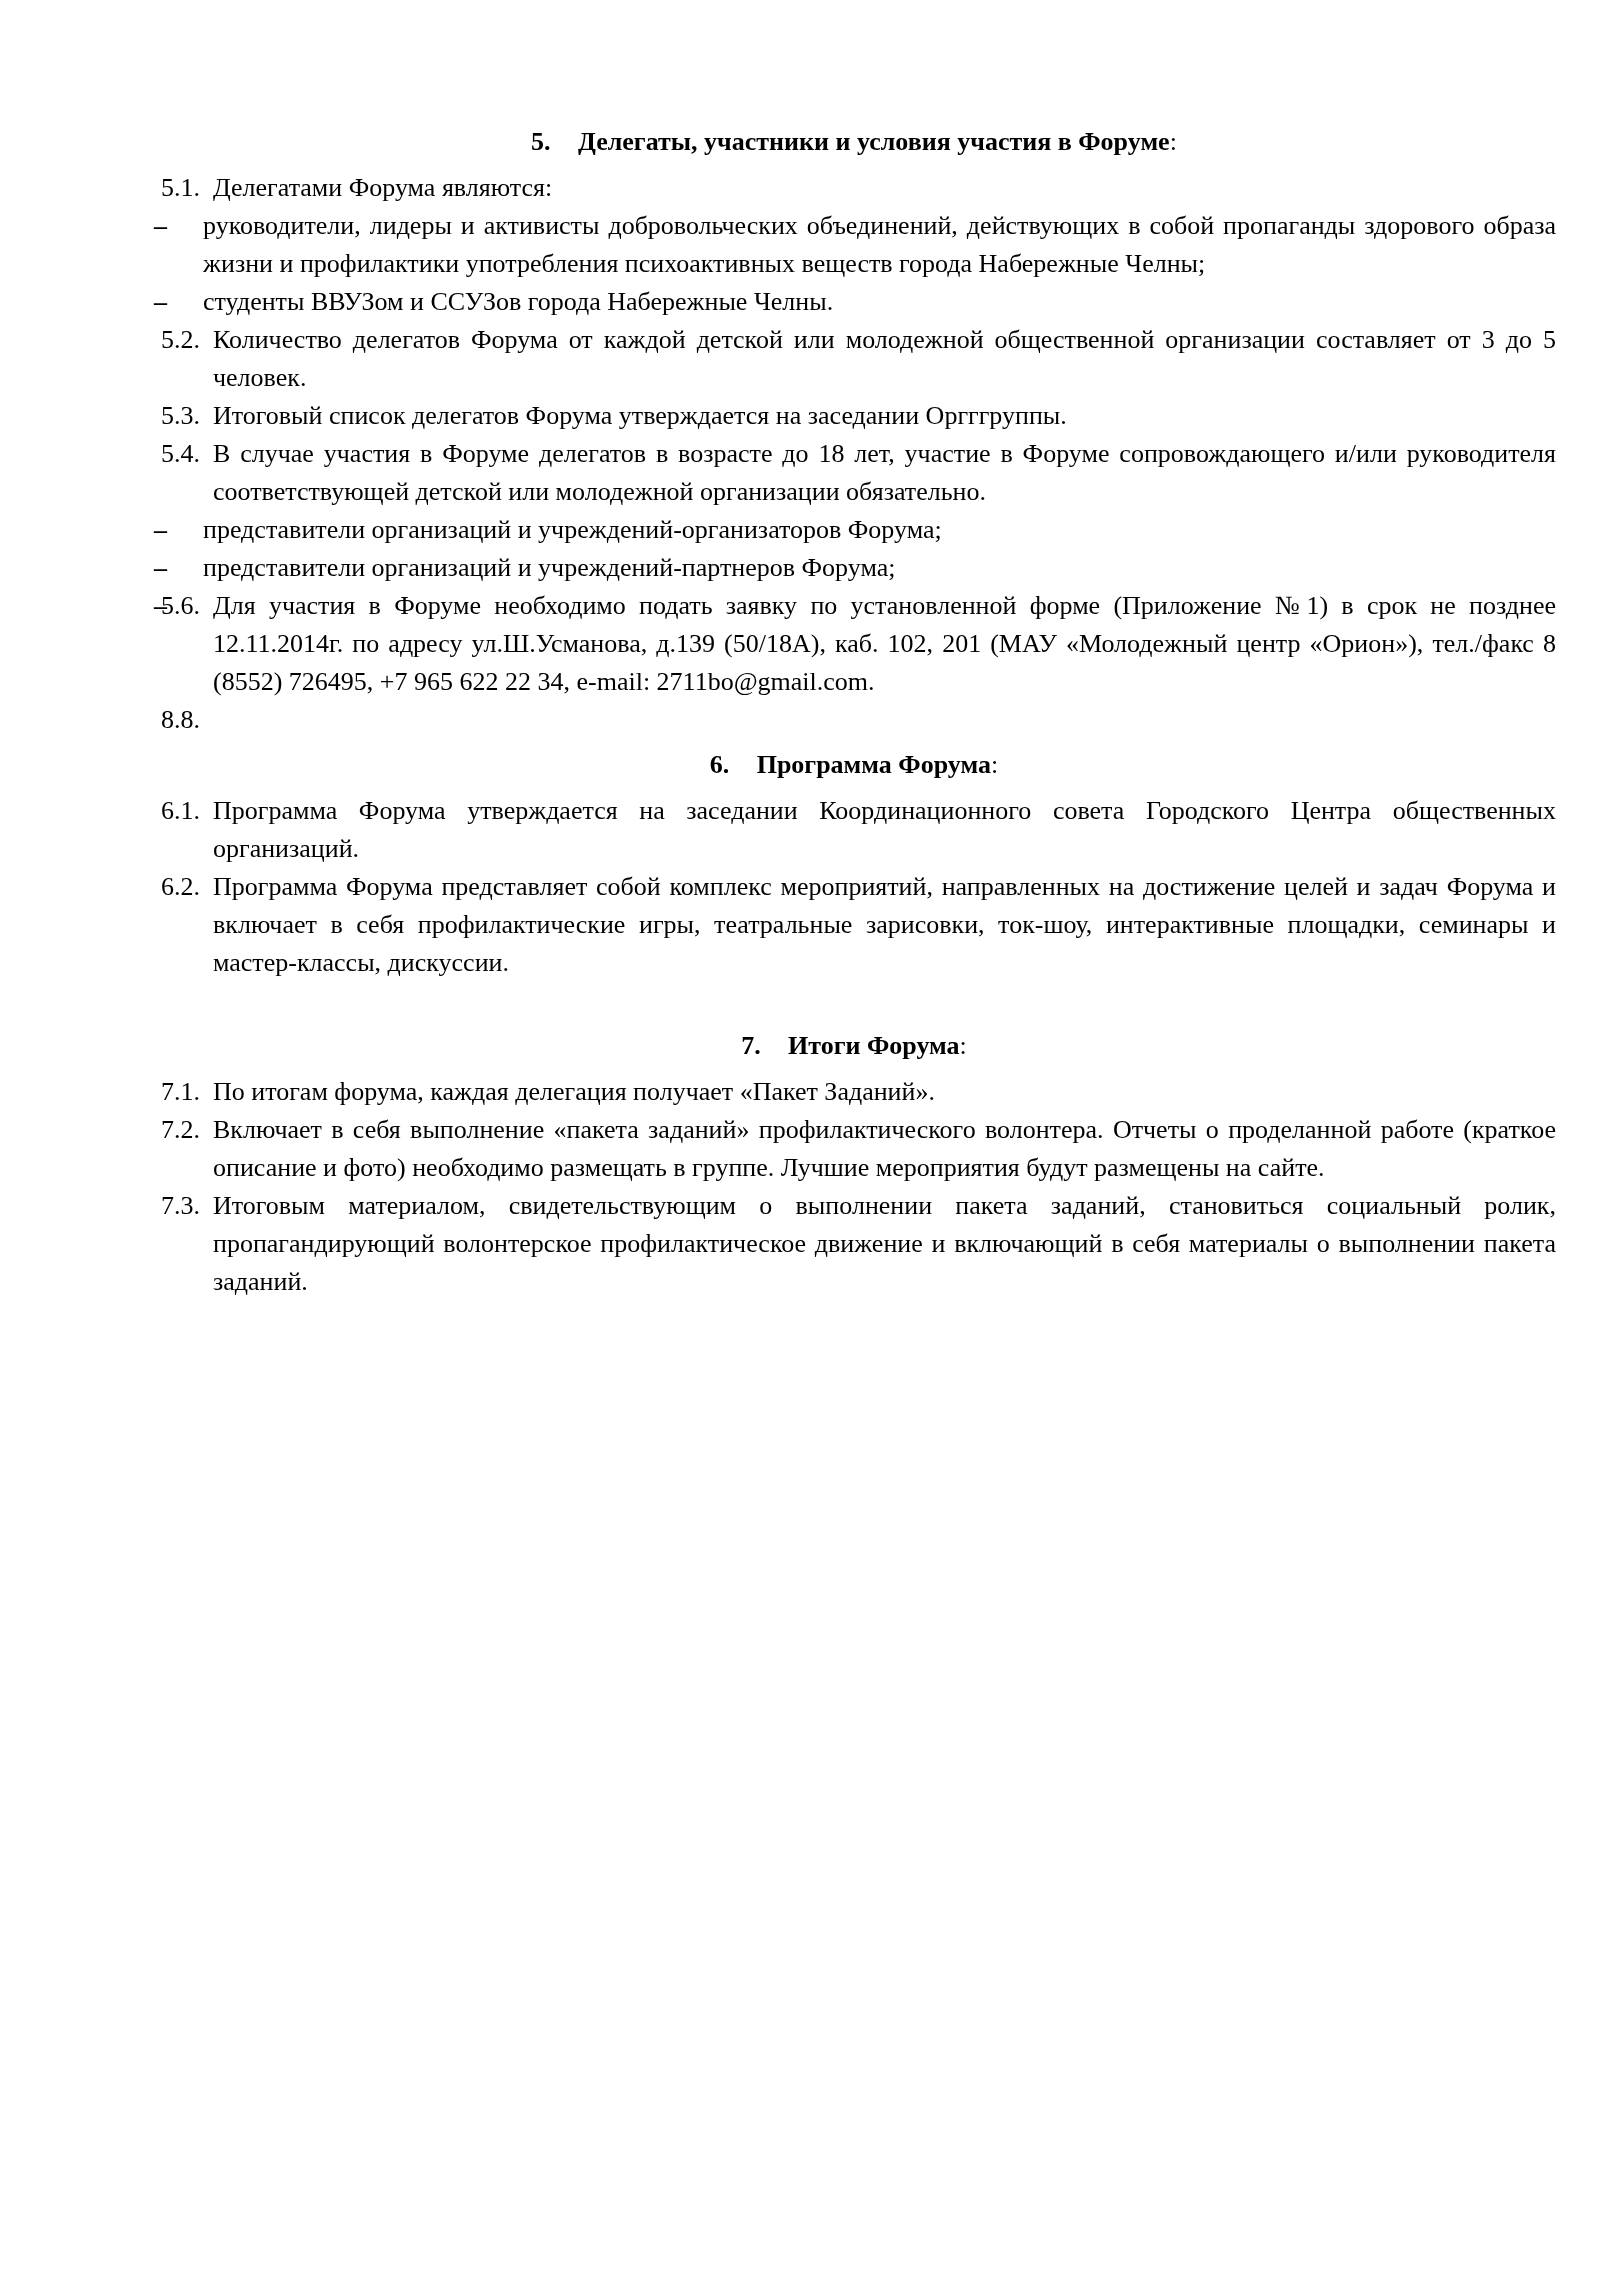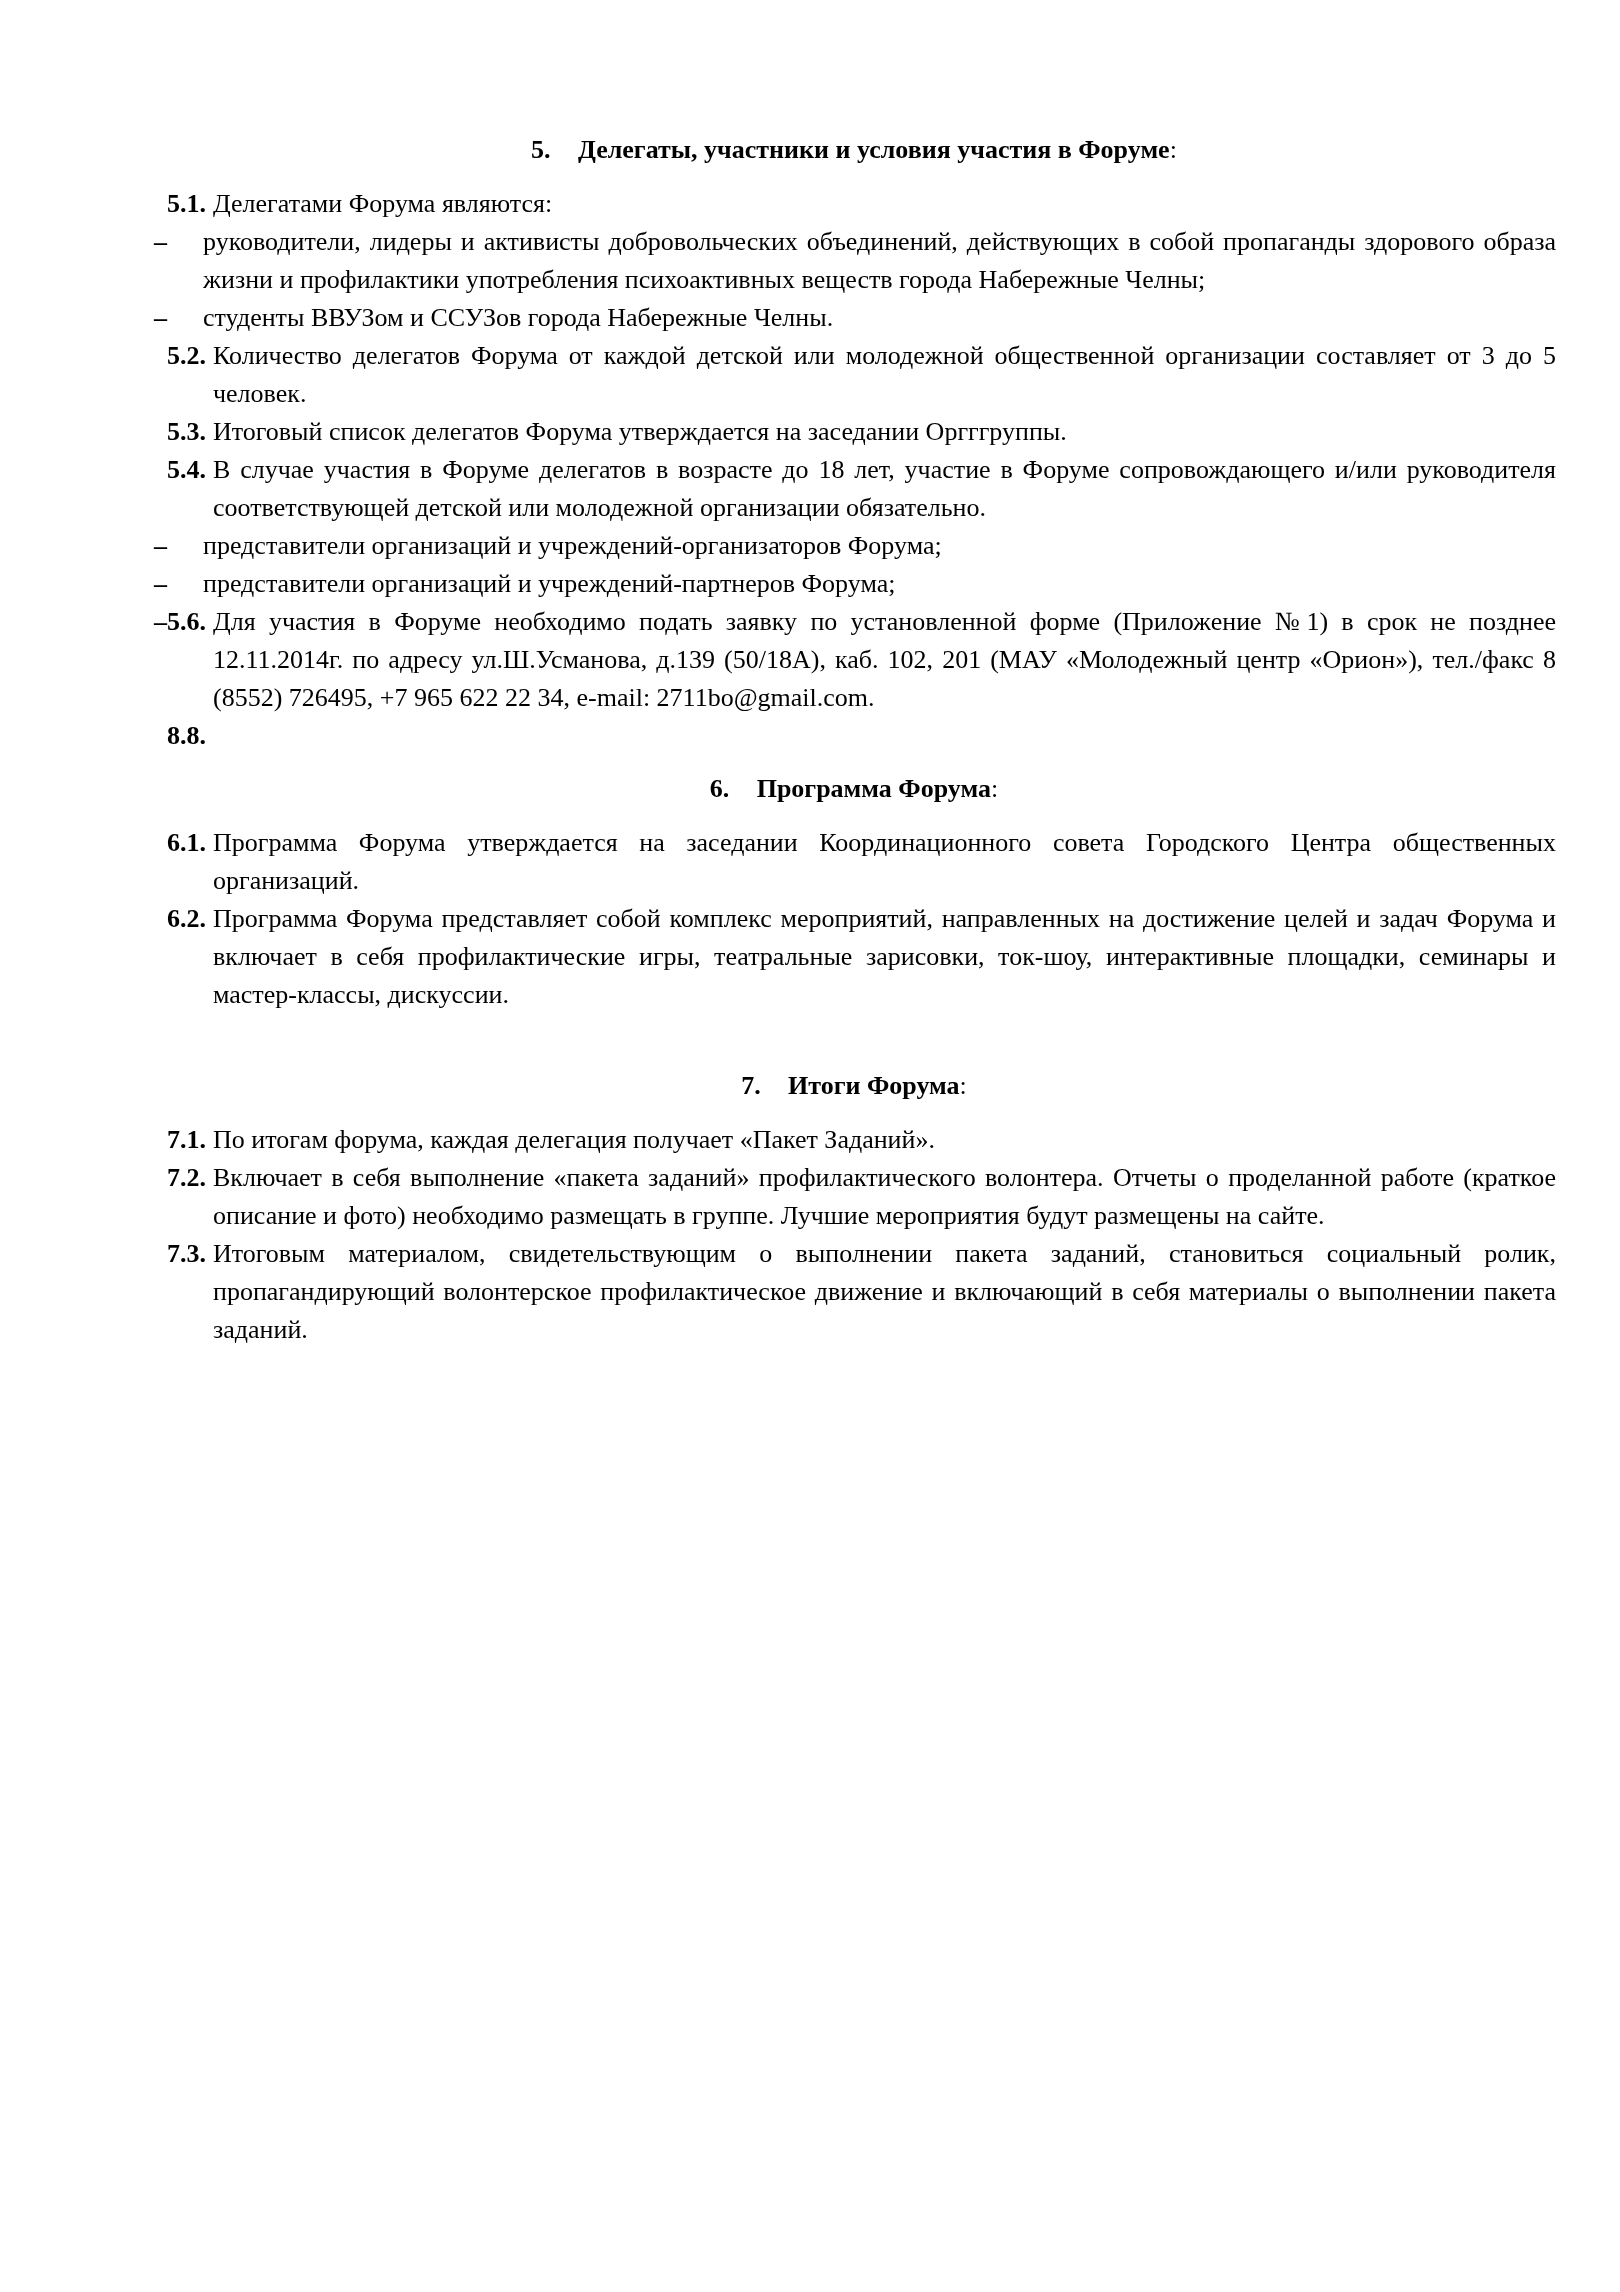--- a/index.html
+++ b/index.html
@@ -2,26 +2,26 @@
 <html><head>
   <meta charset="utf-8">
   <style>
     html, body { margin: 0; padding: 0; background: #ffffff; }
     body { width: 1620px; height: 2293px; position: relative; overflow: hidden; }
     .page {
       position: absolute; left: 152px; top: 115px; width: 1404px;
       font-family: "Liberation Serif", "DejaVu Serif", serif;
       font-size: 26px; line-height: 38px; color: #000;
     }
-    .heading { text-align: center; font-weight: bold; margin: 16px; }
+    .heading { text-align: center; font-weight: bold; margin: 8px; }
     .heading .num { display: inline-block; margin-right: 27.4px; }
     .heading .colon { font-weight: normal; }
     .gap { height: 37px; }
     .item { position: relative; padding-left: 61px; text-align: justify; text-align-last: left; margin: 0; }
-    .item .label { position: absolute; left: 15px; top: 0; font-weight: bold; }
+    .item .label { position: absolute; left: 9px; top: 0; }
     .bullet { position: relative; padding-left: 51px; text-align: justify; text-align-last: left; margin: 0; }
     .bullet .dash { position: absolute; left: 2px; top: 0; font-weight: bold; }
   </style>
 </head>
 <body>
 
 <div class="page">
 
   <section>
     <p class="heading"><span class="num">5.</span><span>Делегаты, участники и условия участия в Форуме</span><span class="colon">:</span></p>

